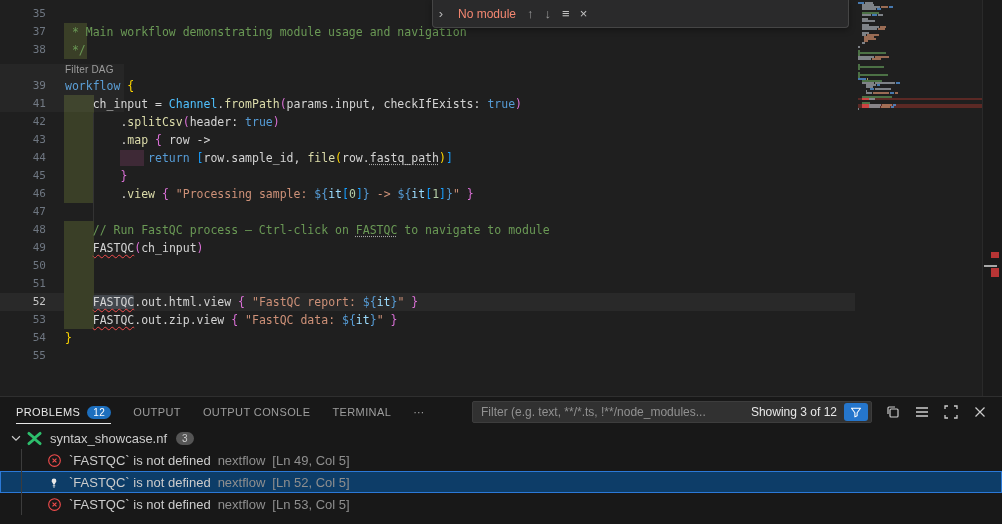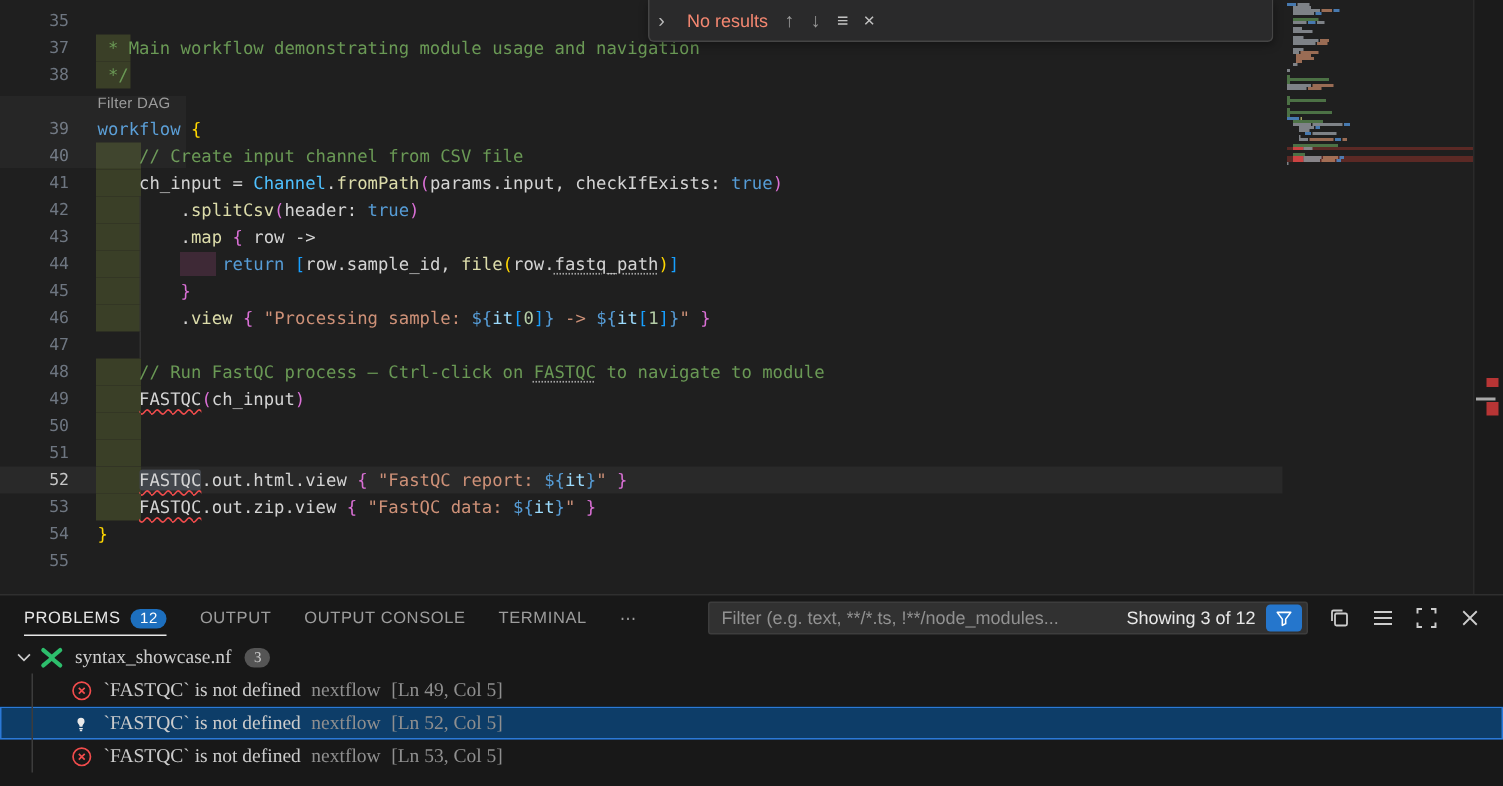--- a/index.html
+++ b/index.html
@@ -57,21 +57,21 @@
   .pbadge{background:#1d6fbe;color:#ffffff;font-size:10px;border-radius:10px;padding:1px 6px;margin-left:7px;}
   #panel-right{margin-left:auto;display:flex;align-items:center;}
   #pfilter{display:flex;align-items:center;background:#313131;border:1px solid #3d3d3d;border-radius:2px;
            height:22px;width:400px;padding:0 3px 0 8px;box-sizing:border-box;}
   #pfilter .ph{color:#919191;font-size:12px;flex:1;white-space:nowrap;overflow:hidden;}
   #pfilter .showing{color:#e8e8e8;font-size:12px;margin:0 7px 0 4px;white-space:nowrap;}
   #pfilter .funnel{width:24px;height:18px;background:#2576cc;border-radius:3px;display:flex;
                    align-items:center;justify-content:center;cursor:pointer;flex:none;}
   .pact{margin-left:13px;cursor:pointer;display:flex;align-items:center;color:#cccccc;}
   
-  #ptree{position:relative;font-family:Liberation Serif, serif;}
+  #ptree{position:relative;}
   .trow{height:22px;display:flex;align-items:center;cursor:pointer;position:relative;}
   .trow .chev{width:16px;margin-left:8px;display:flex;justify-content:center;}
   .trow .nficon{margin-left:2px;display:flex;}
   .trow .fname{color:#cccccc;font-size:13px;margin-left:7px;}
   .trow .fbadge{background:#555555;color:#cccccc;font-size:10px;border-radius:9px;padding:1px 6px;margin-left:9px;}
   .prow{height:22px;display:flex;align-items:center;cursor:pointer;padding-left:46px;position:relative;}
   .prow.selected{background:#0d3d68;box-shadow:inset 0 0 0 1px #2b79d7;}
   .prow .picon{display:flex;width:16px;justify-content:center;}
   .prow .msg{color:#cccccc;font-size:13px;margin-left:7px;white-space:pre;}
   .prow .src{color:#8f8f8f;font-size:13px;margin-left:7px;}
@@ -81,41 +81,40 @@
 </head>
 <body>
 
 <div id="editor">
   <div id="code-lines">
       <div class="line-row"><div class="ln">35</div><span class="code"></span></div>
       <div class="line-row"><div class="gutter-olive" style="left: 64px; width: 23px;"></div><div class="ln">37</div><span class="code"><span style="color: rgb(106, 153, 85);"> * Main workflow demonstrating module usage and navigation</span></span></div>
       <div class="line-row"><div class="gutter-olive" style="left: 64px; width: 23px;"></div><div class="ln">38</div><span class="code"><span style="color: rgb(106, 153, 85);"> */</span></span></div>
       <div class="line-row"><span class="lens">Filter DAG</span></div>
       <div class="line-row"><div class="ln">39</div><span class="code"><span style="color: rgb(86, 156, 214);">workflow</span><span style="color: rgb(212, 212, 212);"> </span><span style="color: rgb(255, 215, 0);">{</span></span></div>
-      <div class="line-row"><div class="gutter-olive" style="left: 64px; width: 30px;"></div><div class="ln">40</div><span class="code"><span style="color: rgb(212, 212, 212);">    </span><span style="color: rgb(106, 153, 85);">// Create input channel from CSV file</span></span></div>
       <div class="line-row"><div class="gutter-olive" style="left: 64px; width: 30px;"></div><div class="ln">41</div><span class="code"><span style="color: rgb(212, 212, 212);">    ch_input = </span><span style="color: rgb(79, 193, 255);">Channel</span><span style="color: rgb(212, 212, 212);">.</span><span style="color: rgb(220, 220, 170);">fromPath</span><span style="color: rgb(218, 112, 214);">(</span><span style="color: rgb(212, 212, 212);">params.input, checkIfExists: </span><span style="color: rgb(86, 156, 214);">true</span><span style="color: rgb(218, 112, 214);">)</span></span></div>
       <div class="line-row"><div class="gutter-olive" style="left: 64px; width: 30px;"></div><div class="ind-guide" style="left: 93px;"></div><div class="ln">42</div><span class="code"><span style="color: rgb(212, 212, 212);">        .</span><span style="color: rgb(220, 220, 170);">splitCsv</span><span style="color: rgb(218, 112, 214);">(</span><span style="color: rgb(212, 212, 212);">header: </span><span style="color: rgb(86, 156, 214);">true</span><span style="color: rgb(218, 112, 214);">)</span></span></div>
       <div class="line-row"><div class="gutter-olive" style="left: 64px; width: 30px;"></div><div class="ind-guide" style="left: 93px;"></div><div class="ln">43</div><span class="code"><span style="color: rgb(212, 212, 212);">        .</span><span style="color: rgb(220, 220, 170);">map</span><span style="color: rgb(212, 212, 212);"> </span><span style="color: rgb(218, 112, 214);">{</span><span style="color: rgb(212, 212, 212);"> row -&gt;</span></span></div>
       <div class="line-row"><div class="gutter-olive" style="left: 64px; width: 30px;"></div><div class="ind-guide" style="left: 93px;"></div><div class="dec-box" style="left: 120px; width: 24px;"></div><div class="ln">44</div><span class="code"><span style="color: rgb(212, 212, 212);">            </span><span style="color: rgb(86, 156, 214);">return</span><span style="color: rgb(212, 212, 212);"> </span><span style="color: rgb(23, 159, 255);">[</span><span style="color: rgb(212, 212, 212);">row.sample_id, </span><span style="color: rgb(220, 220, 170);">file</span><span style="color: rgb(255, 215, 0);">(</span><span style="color: rgb(212, 212, 212);">row.</span><span class="tk-dots" style="color: rgb(212, 212, 212);">fastq_path</span><span style="color: rgb(255, 215, 0);">)</span><span style="color: rgb(23, 159, 255);">]</span></span></div>
       <div class="line-row"><div class="gutter-olive" style="left: 64px; width: 30px;"></div><div class="ind-guide" style="left: 93px;"></div><div class="ln">45</div><span class="code"><span style="color: rgb(212, 212, 212);">        </span><span style="color: rgb(218, 112, 214);">}</span></span></div>
       <div class="line-row"><div class="gutter-olive" style="left: 64px; width: 30px;"></div><div class="ind-guide" style="left: 93px;"></div><div class="ln">46</div><span class="code"><span style="color: rgb(212, 212, 212);">        .</span><span style="color: rgb(220, 220, 170);">view</span><span style="color: rgb(212, 212, 212);"> </span><span style="color: rgb(218, 112, 214);">{</span><span style="color: rgb(212, 212, 212);"> </span><span style="color: rgb(206, 145, 120);">"Processing sample: </span><span style="color: rgb(86, 156, 214);">${</span><span style="color: rgb(156, 220, 254);">it</span><span style="color: rgb(23, 159, 255);">[</span><span style="color: rgb(181, 206, 168);">0</span><span style="color: rgb(23, 159, 255);">]</span><span style="color: rgb(86, 156, 214);">}</span><span style="color: rgb(206, 145, 120);"> -&gt; </span><span style="color: rgb(86, 156, 214);">${</span><span style="color: rgb(156, 220, 254);">it</span><span style="color: rgb(23, 159, 255);">[</span><span style="color: rgb(181, 206, 168);">1</span><span style="color: rgb(23, 159, 255);">]</span><span style="color: rgb(86, 156, 214);">}</span><span style="color: rgb(206, 145, 120);">"</span><span style="color: rgb(212, 212, 212);"> </span><span style="color: rgb(218, 112, 214);">}</span></span></div>
       <div class="line-row"><div class="ind-guide" style="left: 93px;"></div><div class="ln">47</div><span class="code"></span></div>
       <div class="line-row"><div class="gutter-olive" style="left: 64px; width: 30px;"></div><div class="ln">48</div><span class="code"><span style="color: rgb(212, 212, 212);">    </span><span style="color: rgb(106, 153, 85);">// Run FastQC process — Ctrl-click on </span><span class="tk-dots" style="color: rgb(106, 153, 85);">FASTQC</span><span style="color: rgb(106, 153, 85);"> to navigate to module</span></span></div>
       <div class="line-row"><div class="gutter-olive" style="left: 64px; width: 30px;"></div><div class="ln">49</div><span class="code"><span style="color: rgb(212, 212, 212);">    </span><span class="tk-sq" style="color: rgb(212, 212, 212);">FASTQC</span><span style="color: rgb(218, 112, 214);">(</span><span style="color: rgb(212, 212, 212);">ch_input</span><span style="color: rgb(218, 112, 214);">)</span></span></div>
       <div class="line-row"><div class="gutter-olive" style="left: 64px; width: 30px;"></div><div class="ln">50</div><span class="code"></span></div>
       <div class="line-row"><div class="gutter-olive" style="left: 64px; width: 30px;"></div><div class="ln">51</div></div>
       <div class="line-row"><div class="cl-bg"></div><div class="gutter-olive" style="left: 64px; width: 30px;"></div><div class="ln active">52</div><span class="code"><span style="color: rgb(212, 212, 212);">    </span><span class="tk-sq wordbox-bg" style="color: rgb(212, 212, 212);">FASTQC</span><span style="color: rgb(212, 212, 212);">.out.html.view </span><span style="color: rgb(218, 112, 214);">{</span><span style="color: rgb(212, 212, 212);"> </span><span style="color: rgb(206, 145, 120);">"FastQC report: </span><span style="color: rgb(86, 156, 214);">${</span><span style="color: rgb(156, 220, 254);">it</span><span style="color: rgb(86, 156, 214);">}</span><span style="color: rgb(206, 145, 120);">"</span><span style="color: rgb(212, 212, 212);"> </span><span style="color: rgb(218, 112, 214);">}</span></span></div>
       <div class="line-row"><div class="gutter-olive" style="left: 64px; width: 30px;"></div><div class="ln">53</div><span class="code"><span style="color: rgb(212, 212, 212);">    </span><span class="tk-sq" style="color: rgb(212, 212, 212);">FASTQC</span><span style="color: rgb(212, 212, 212);">.out.zip.view </span><span style="color: rgb(218, 112, 214);">{</span><span style="color: rgb(212, 212, 212);"> </span><span style="color: rgb(206, 145, 120);">"FastQC data: </span><span style="color: rgb(86, 156, 214);">${</span><span style="color: rgb(156, 220, 254);">it</span><span style="color: rgb(86, 156, 214);">}</span><span style="color: rgb(206, 145, 120);">"</span><span style="color: rgb(212, 212, 212);"> </span><span style="color: rgb(218, 112, 214);">}</span></span></div>
       <div class="line-row"><div class="ln">54</div><span class="code"><span style="color: rgb(255, 215, 0);">}</span></span></div>
       <div class="line-row"><div class="ln">55</div><span class="code"></span></div>
     </div>
 
   <div id="find">
     <div class="toggle">›</div>
-    <span class="status">No results</span>
+    <span class="status">No module</span>
     <span class="nav">↑</span>
     <span class="nav">↓</span>
     <span class="nav sel">≡</span>
     <span class="close">×</span>
   </div>
 
   <div id="minimap">
       <div class="mm-row"><span style="margin-left: 0px; width: 6px; background: rgb(79, 138, 201); opacity: 0.85;"></span><span style="margin-left: 1px; width: 8px; background: rgb(143, 148, 154); opacity: 0.85;"></span></div>
       <div class="mm-row"><span style="margin-left: 4px; width: 12px; background: rgb(143, 148, 154); opacity: 0.85;"></span></div>
       <div class="mm-row"><span style="margin-left: 4px; width: 18px; background: rgb(143, 148, 154); opacity: 0.85;"></span><span style="margin-left: 1px; width: 7px; background: rgb(176, 122, 94); opacity: 0.85;"></span><span style="margin-left: 1px; width: 4px; background: rgb(79, 138, 201); opacity: 0.85;"></span></div>

